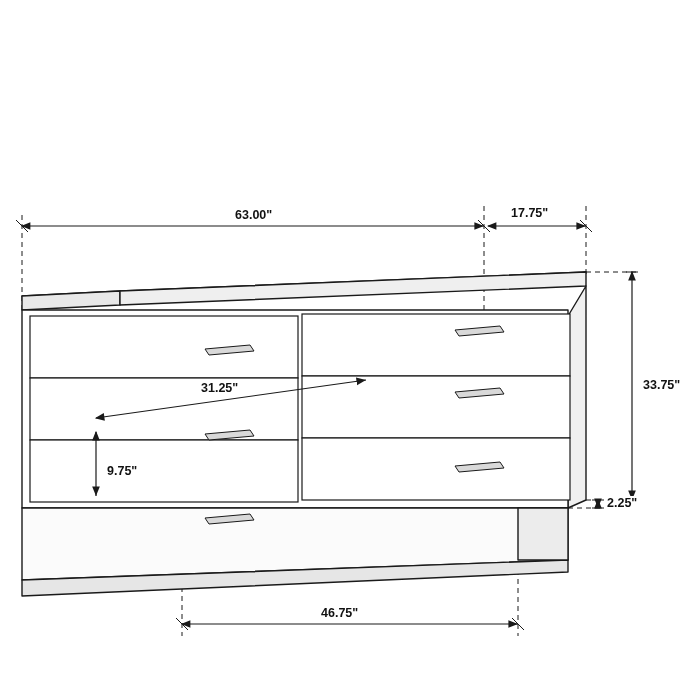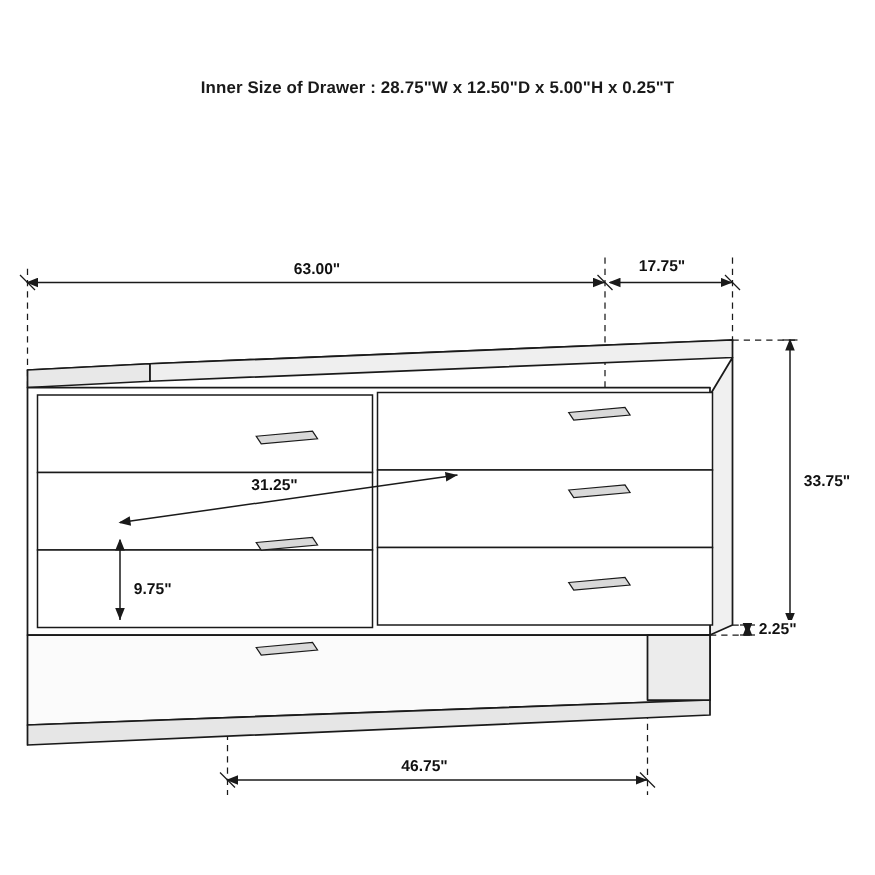--- a/index.html
+++ b/index.html
@@ -39,21 +39,20 @@
     background: #ffffff;
     padding: 0 3px;
     white-space: nowrap;
   }
 </style>
 </head>
 <body>
 
 <div id="page">
 
-  <div id="title">Inner Size of Drawer : 28.75"W x 12.50"D x 5.00"H x 0.25"T</div>
 
   <svg id="diagram" width="700" height="700" viewBox="0 0 700 700">
 
     <defs>
       <marker id="arrHead" markerWidth="9" markerHeight="9" refX="8" refY="3.2" orient="auto" markerUnits="strokeWidth">
         <path d="M0,0 L8,3.2 L0,6.4 z" fill="#1a1a1a"></path>
       </marker>
       <marker id="arrTail" markerWidth="9" markerHeight="9" refX="1" refY="3.2" orient="auto" markerUnits="strokeWidth">
         <path d="M8,0 L0,3.2 L8,6.4 z" fill="#1a1a1a"></path>
       </marker>

